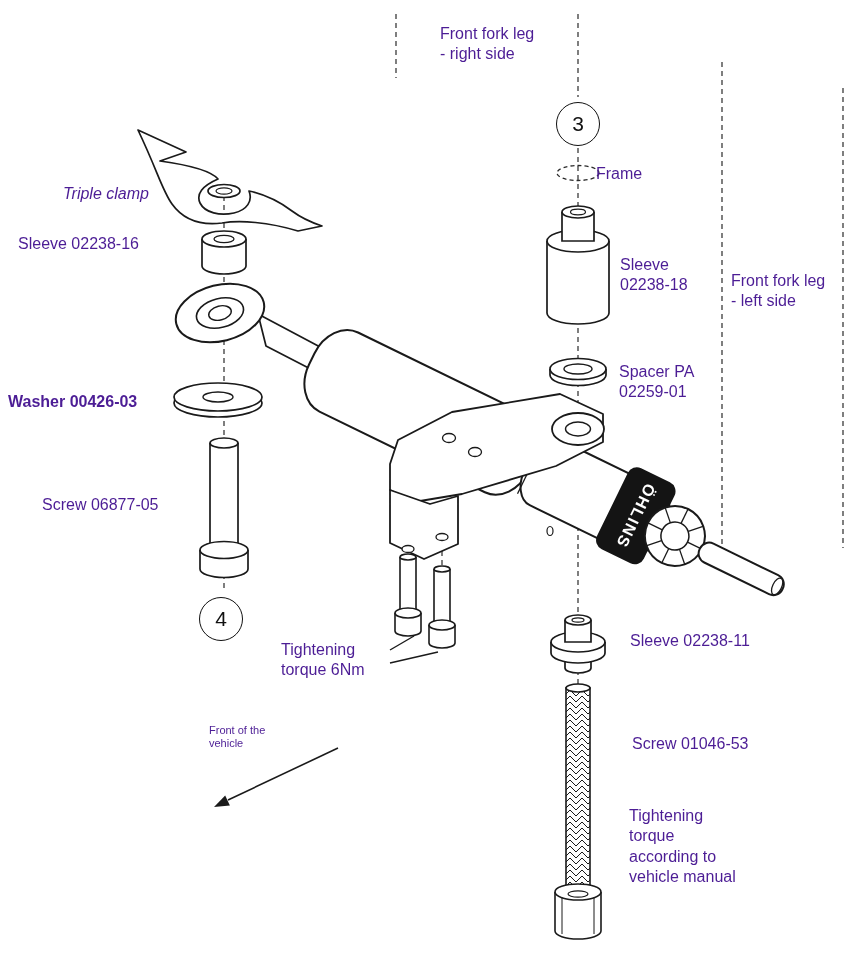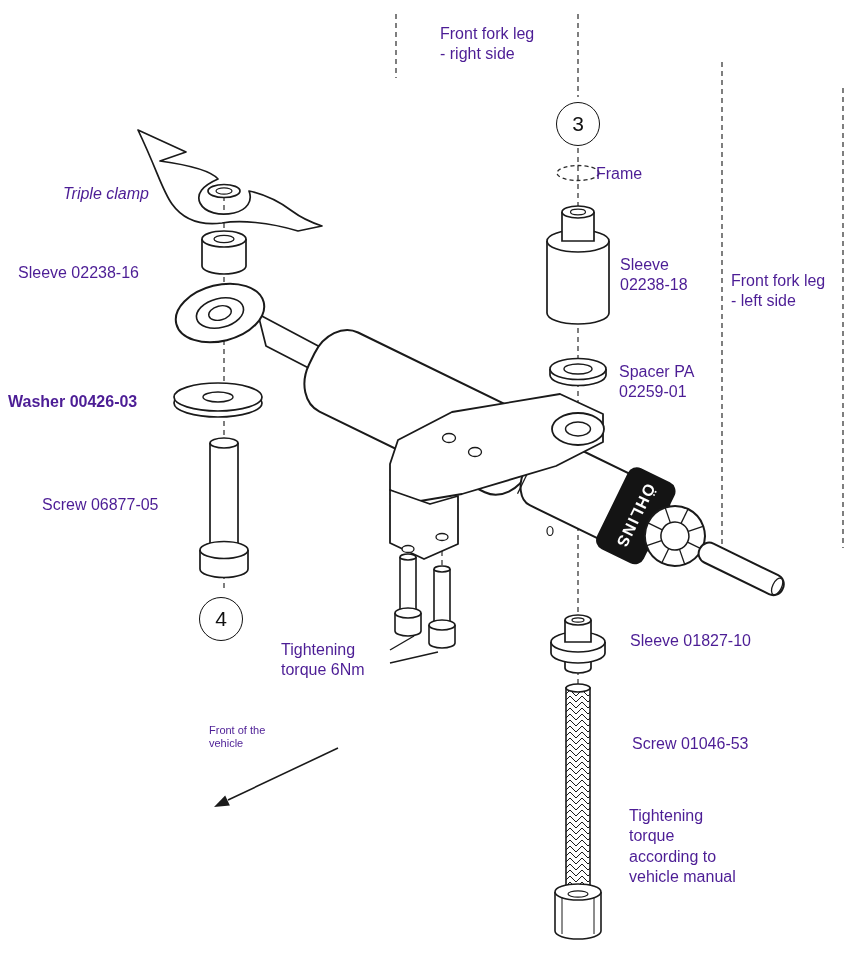--- a/index.html
+++ b/index.html
@@ -189,32 +189,32 @@
     <span>3</span>
   </div>
   <div class="callout" style="left:199px; top:597px;">
     <span>4</span>
   </div>
 
   <div class="label" style="left:440px; top:24px;">Front fork leg
 - right side</div>
   <div class="label" style="left:596px; top:164px;">Frame</div>
   <div class="label" style="left:63px;  top:184px;font-style:italic;">Triple clamp</div>
-  <div class="label" style="left:18px;  top:263px;">Sleeve 02238-16</div>
+  <div class="label" style="left:18px;  top:234px;">Sleeve 02238-16</div>
   <div class="label" style="left:620px; top:255px;">Sleeve
 02238-18</div>
   <div class="label" style="left:731px; top:271px;">Front fork leg
 - left side</div>
   <div class="label" style="left:619px; top:338px;margin-top:24px;">Spacer PA
 02259-01</div>
   <div class="label" style="left:8px;   top:392px;font-weight:bold;">Washer 00426-03</div>
   <div class="label" style="left:42px;  top:495px;">Screw 06877-05</div>
   <div class="label" style="left:281px; top:640px;">Tightening
 torque 6Nm</div>
-  <div class="label" style="left:630px; top:631px;">Sleeve 01827-10</div>
+  <div class="label" style="left:630px; top:631px;">Sleeve 02238-11</div>
   <div class="label" style="left:632px; top:734px;">Screw 01046-53</div>
   <div class="label small" style="left:209px; top:724px;">Front of the
 vehicle</div>
   <div class="label" style="left:629px; top:806px;">Tightening
 torque
 according to
 vehicle manual</div>
 
 </div>
 

